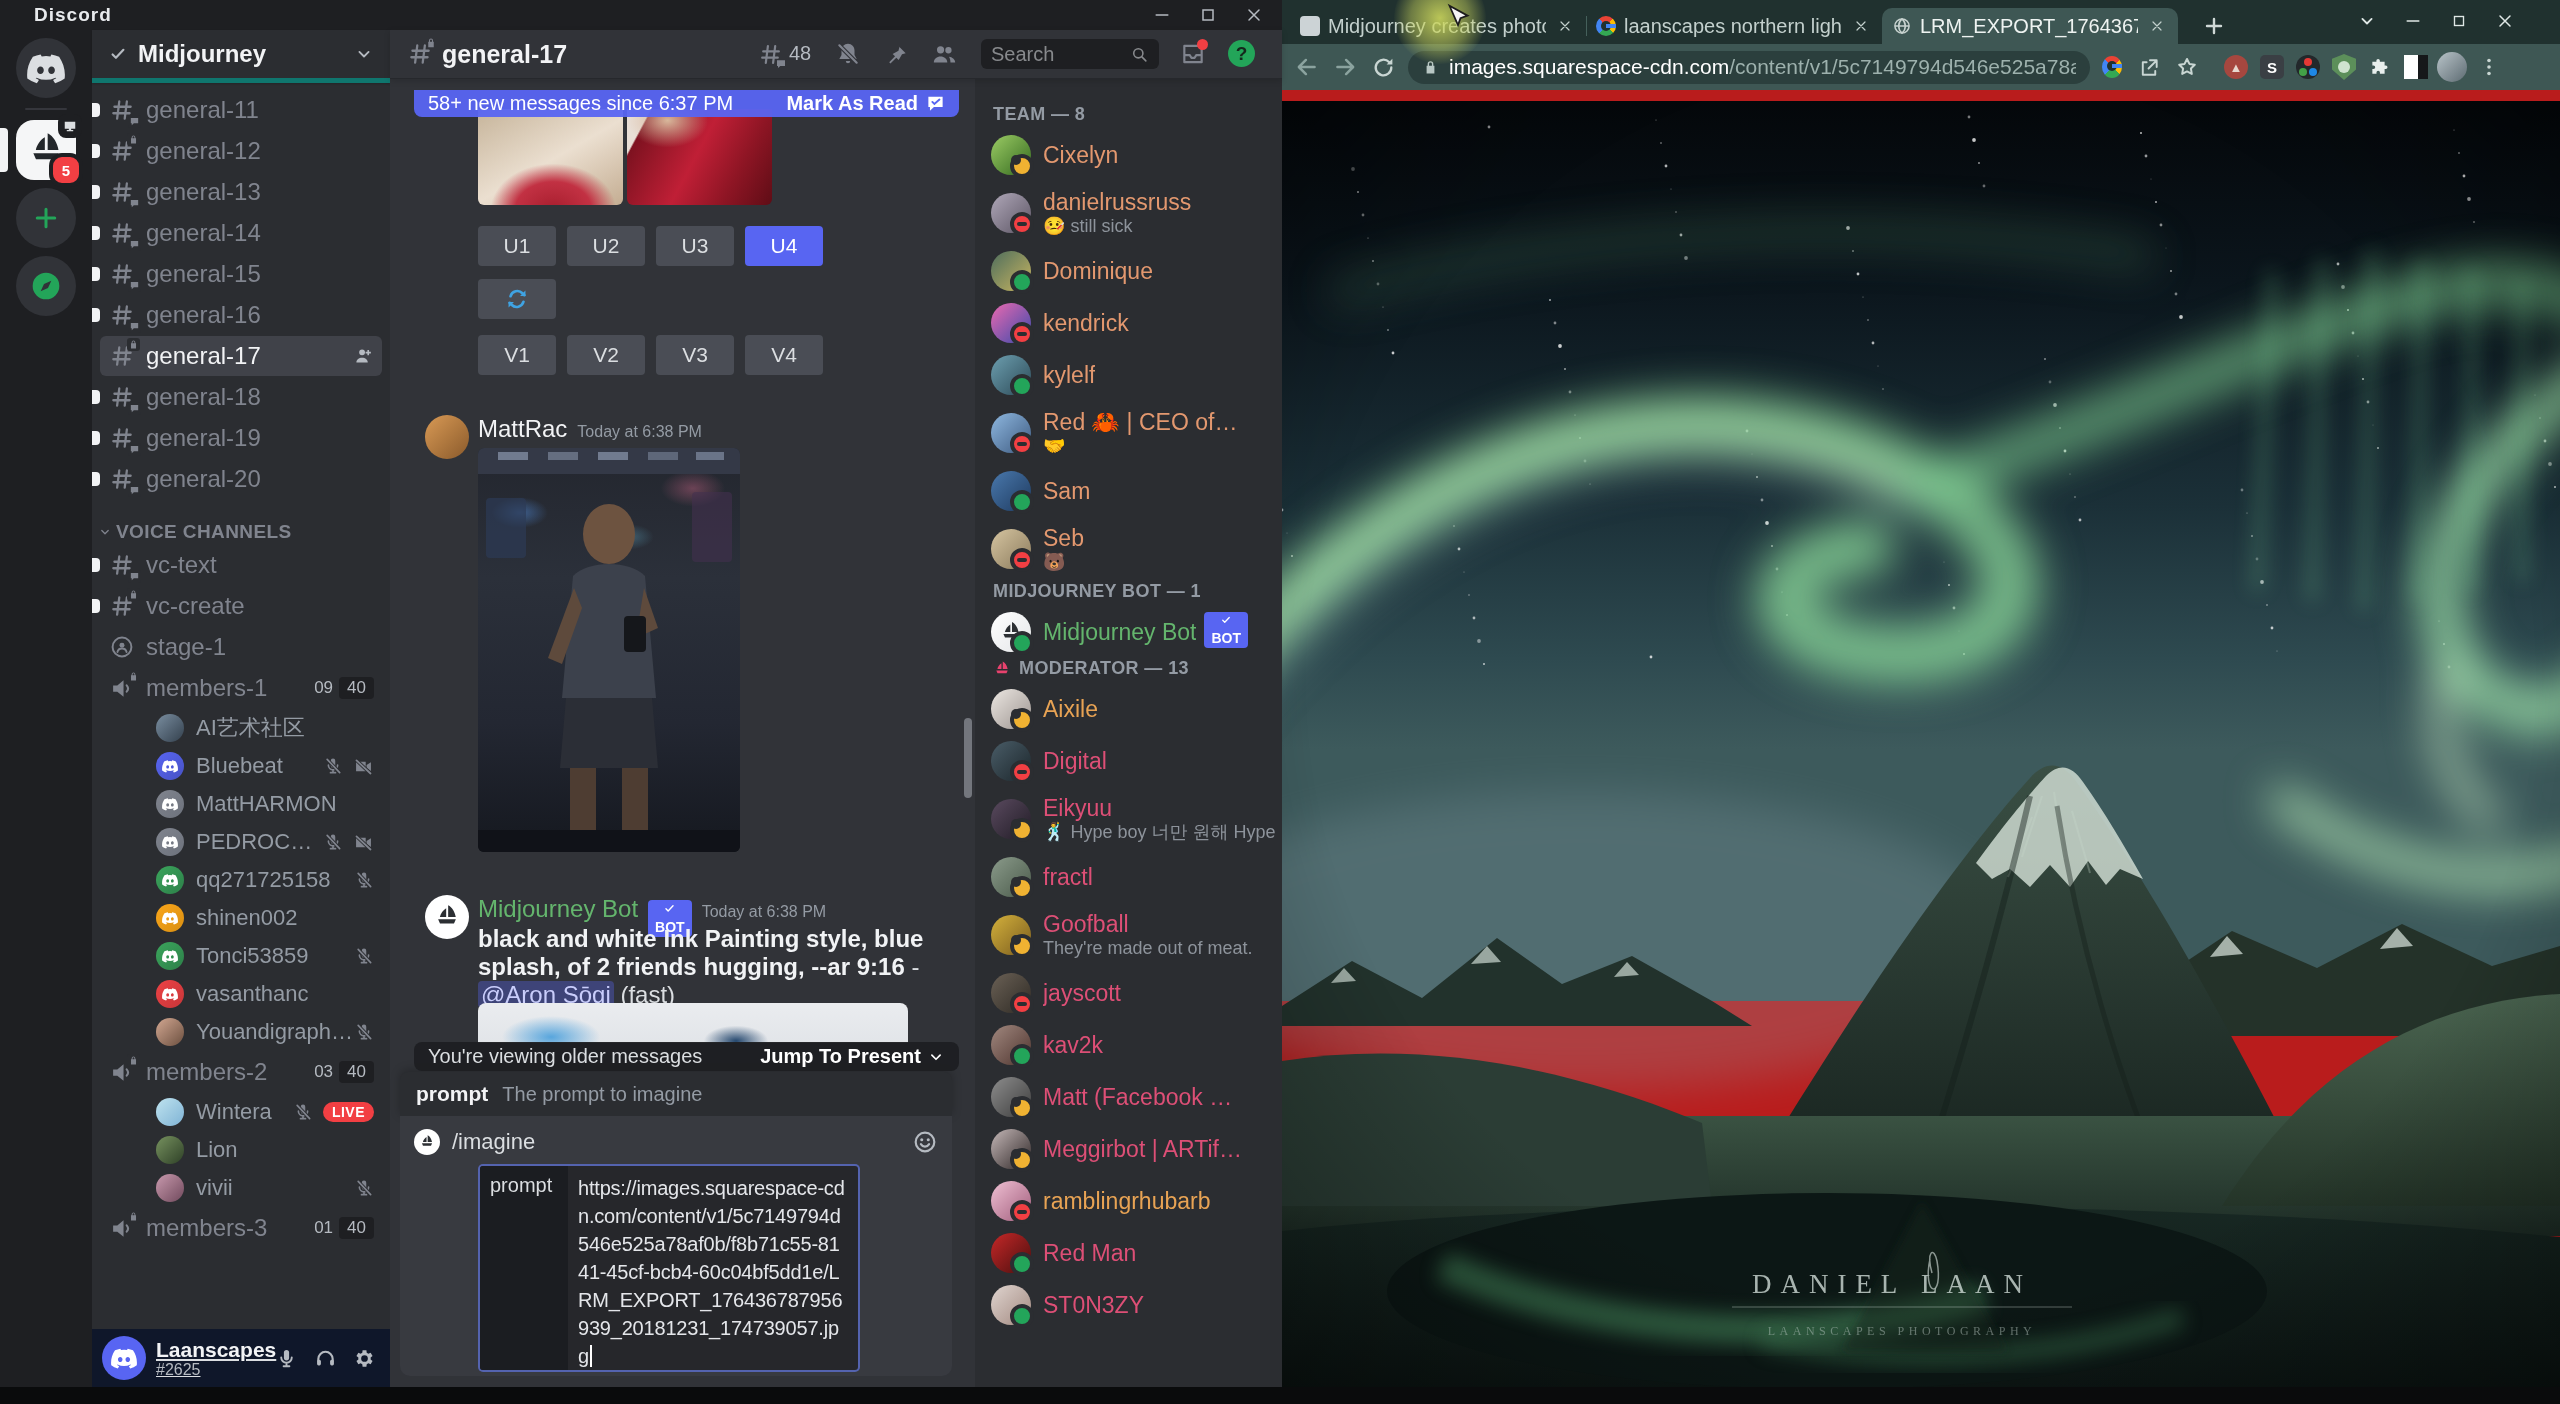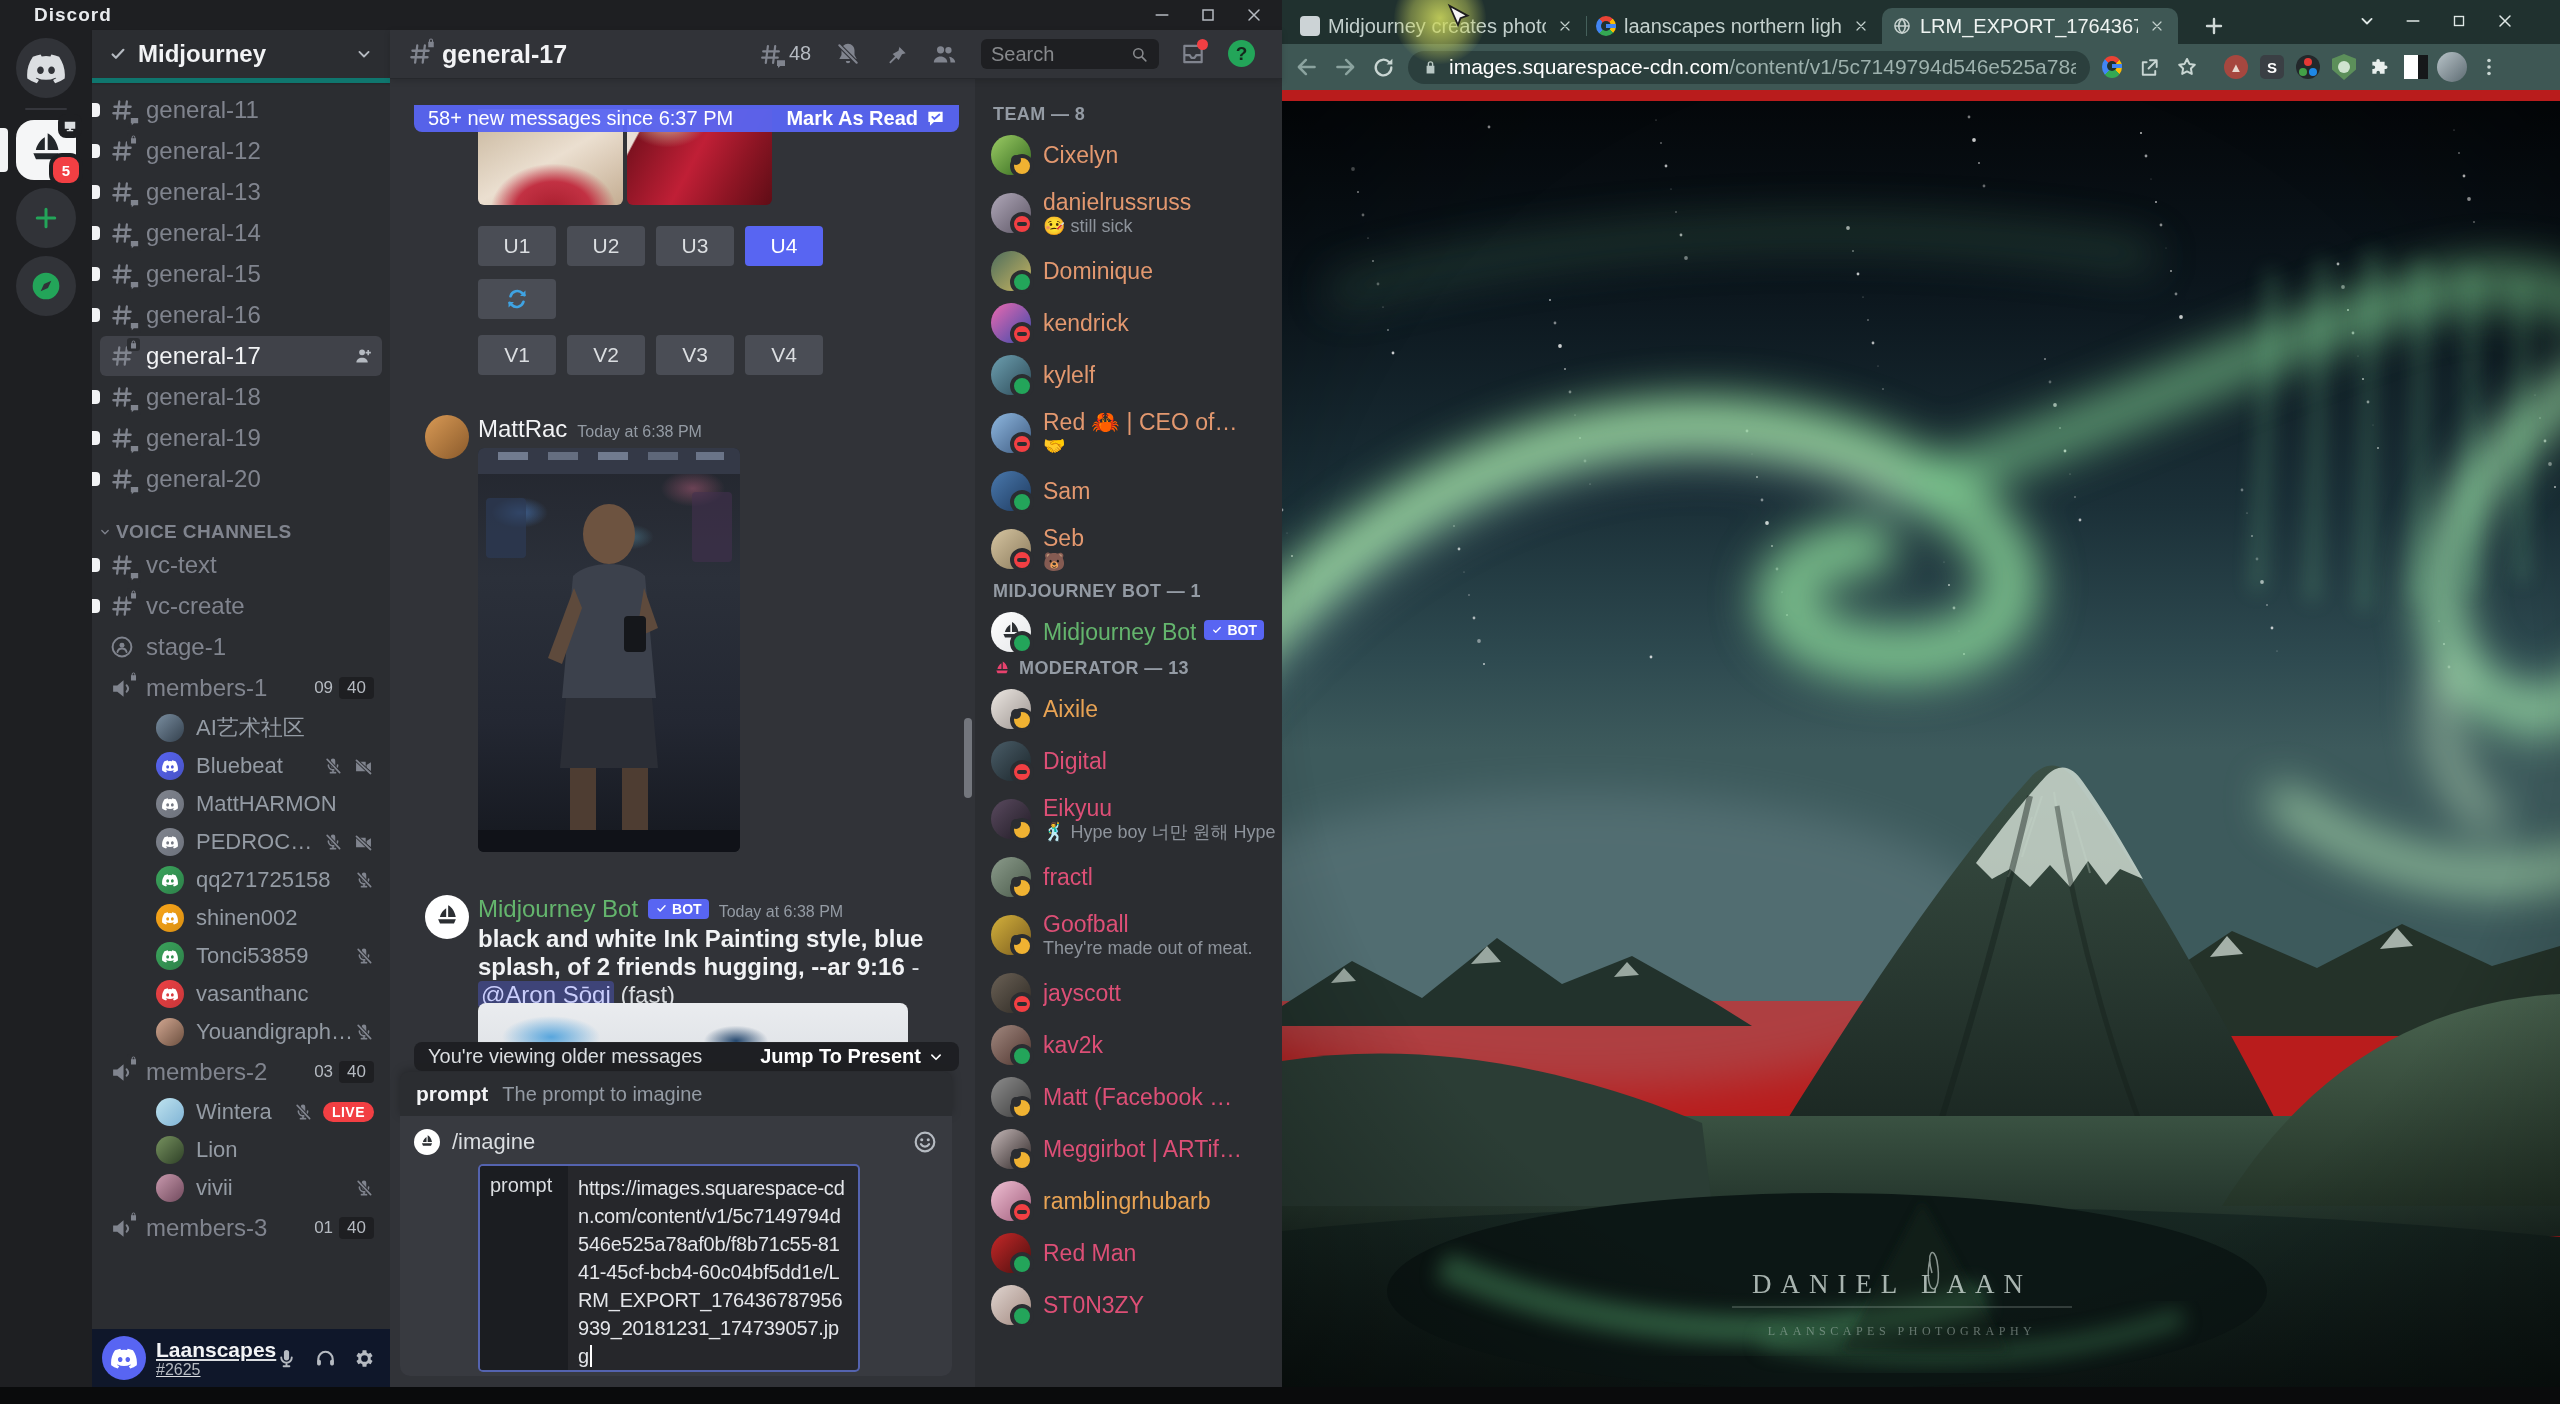--- a/index.html
+++ b/index.html
@@ -51,34 +51,34 @@
   .up-icons{display:flex;gap:16px;color:#b5bac1;padding-right:4px;}
   
   .dc-chathead{position:absolute;left:390px;top:30px;width:892px;height:48px;background:#313338;border-bottom:1px solid #26282c;box-shadow:0 2px 6px rgba(0,0,0,.15);z-index:5;display:block;}
   .chh-title{position:absolute;left:18px;top:0;height:48px;display:flex;align-items:center;color:#f2f3f5;font-weight:bold;font-size:25px;}
   .chh-ic{position:absolute;top:10px;width:28px;height:28px;color:#80848e;display:flex;align-items:center;justify-content:center;}
   .chh-count{position:absolute;left:399px;top:12px;font-size:20px;color:#b5bac1;}
   .chh-search{position:absolute;left:591px;top:9px;width:178px;height:30px;background:#1e1f22;border-radius:6px;display:flex;align-items:center;padding:0 10px;box-sizing:border-box;color:#87898c;font-size:20px;}
   .chh-search .mag{margin-left:auto;color:#87898c;}
   
   .dc-chat{position:absolute;left:390px;top:78px;width:585px;height:1309px;background:#313338;overflow:hidden;}
-  .banner{position:absolute;left:24px;top:27px;width:545px;height:27px;background:rgba(88,101,242,.95);border-radius:0 0 8px 8px;display:flex;align-items:center;padding:0 14px;box-sizing:border-box;color:#fff;font-size:20px;z-index:4;}
+  .banner{position:absolute;left:24px;top:12px;width:545px;height:27px;background:rgba(88,101,242,.95);border-radius:0 0 8px 8px;display:flex;align-items:center;padding:0 14px;box-sizing:border-box;color:#fff;font-size:20px;z-index:4;}
   .banner .act{margin-left:auto;font-weight:bold;display:flex;align-items:center;gap:8px;}
   .m1-imgs{position:absolute;left:88px;top:31px;display:flex;gap:4px;}
   .m1-imgs .im{width:145px;height:96px;border-radius:0 0 6px 6px;}
   .im-cream{background:radial-gradient(95px 70px at 52% 105%, #a81e2e 0%, #c23143 40%, rgba(194,49,67,0) 66%),linear-gradient(150deg,#c6b49a,#ebdfd0 52%,#c4ad92);}
   .im-red{background:radial-gradient(90px 60px at 28% 12%, #d8b79b 0%, rgba(216,183,155,0) 45%),linear-gradient(118deg,#e9dfd6 0 12%,#7e1220 13%,#c01f36 48%,#8e1524 74%,#5f0d16);}
   .grid-row{position:absolute;left:88px;display:flex;gap:11px;}
   .gbtn{width:78px;height:40px;border-radius:4px;background:#4a4d55;color:#dbdee1;font-size:21px;font-weight:500;display:flex;align-items:center;justify-content:center;}
   .gbtn.active{background:#5865f2;color:#fff;}
   .msg-avatar{position:absolute;width:44px;height:44px;border-radius:50%;}
   .msg-name-row{position:absolute;display:flex;align-items:baseline;gap:10px;}
   .msg-name{font-size:24px;font-weight:500;color:#f2f3f5;}
   .msg-time{font-size:16px;color:#949ba4;}
-  .bot-pill{background:#5865f2;color:#fff;font-size:14px;font-weight:bold;border-radius:4px;padding:2px 7px;display:inline-flex;align-items:center;gap:4px;transform:translateY(-2px);}
+  .bot-pill{background:#5865f2;color:#fff;font-size:14px;font-weight:bold;border-radius:4px;padding:2px 7px;display:inline-flex;align-items:center;gap:4px;transform:translateY(-2px);flex-direction:column;}
   .selfie{position:absolute;left:88px;top:370px;width:262px;height:404px;border-radius:6px;overflow:hidden;
     background:radial-gradient(40px 22px at 16% 16%, rgba(90,160,255,.45), rgba(0,0,0,0) 70%),
       radial-gradient(46px 26px at 82% 10%, rgba(255,120,160,.32), rgba(0,0,0,0) 70%),
       radial-gradient(34px 18px at 58% 22%, rgba(120,220,255,.28), rgba(0,0,0,0) 70%),
       linear-gradient(180deg,#23262e 0%,#2b303a 32%,#232732 68%,#15181f 100%);}
   .msg-text{position:absolute;left:88px;width:465px;font-size:24px;line-height:28px;color:#dbdee1;}
   .msg-text b{color:#f1f3f5;}
   .mention{background:rgba(88,101,242,.35);color:#c9cdfb;border-radius:4px;padding:0 3px;font-weight:500;}
   .inkstrip{position:absolute;left:88px;top:925px;width:430px;height:40px;border-radius:8px 8px 0 0;
     background:radial-gradient(70px 30px at 17% 85%, #58a6dd 0%, rgba(88,166,221,0) 70%),

